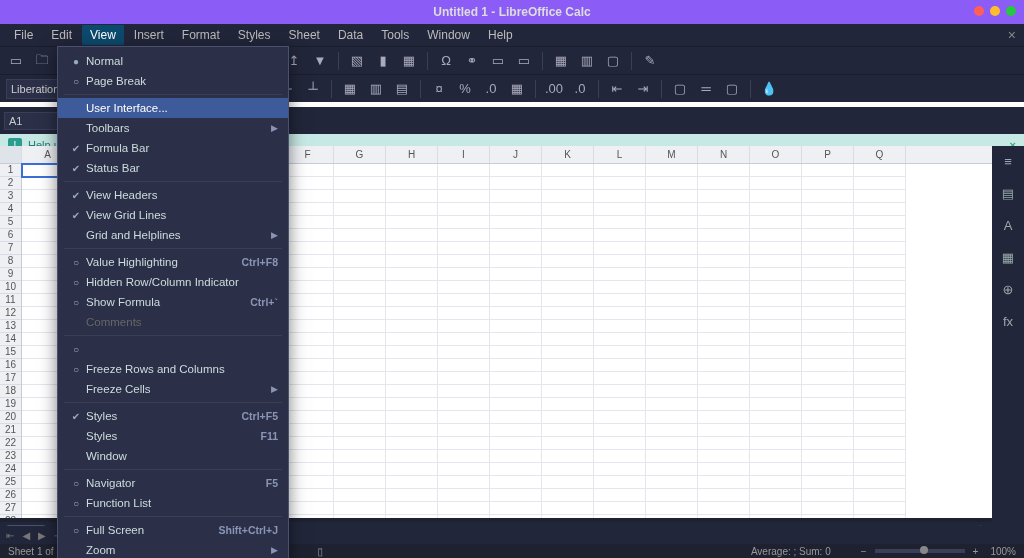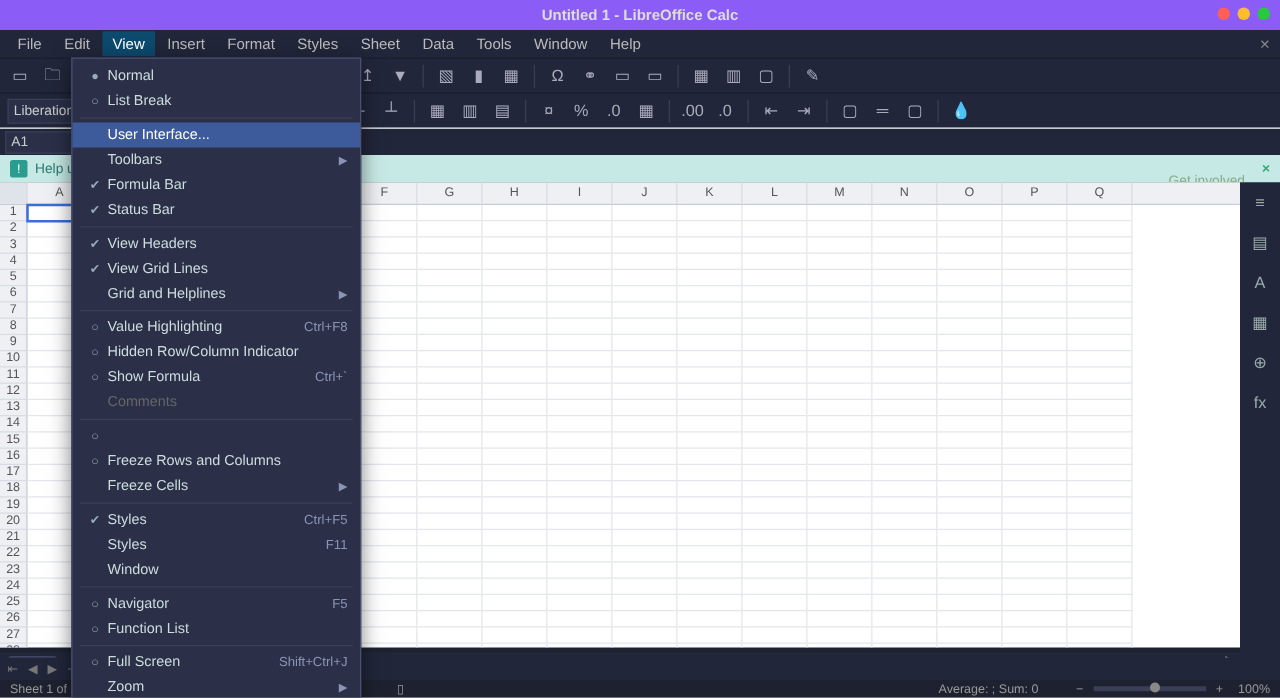--- a/index.html
+++ b/index.html
@@ -18,21 +18,21 @@
 .menuitem.active { background:#0c4a6e; color:#fff; }
 .menubar .closepanel { position:absolute; right:8px; color:#888; font-size:14px; }
 
 
 .toolbar { height:28px; background:#22263a; display:flex; align-items:center; padding:0 6px; gap:6px; border-top:1px solid #1a1d2a; }
 .tbtn { width:20px; height:20px; display:flex; align-items:center; justify-content:center; color:#aab; font-size:13px; }
 .tbtn.sep { width:1px; height:18px; background:#394; background:#3a3f55; margin:0 2px; }
 .fontbox { width:80px; height:20px; background:#2b3048; border:1px solid #3a3f55; color:#ccc; font-size:11px; padding:0 4px; display:flex; align-items:center; }
 
 
-.cellrow { height:22px; background:#22263a; display:flex; align-items:center; border-top:1px solid #ffffff; }
+.cellrow { height:32px; background:#22263a; display:flex; align-items:center; border-top:5px solid #ffffff; }
 .cellref { width:55px; height:18px; background:#2b3048; border:1px solid #3a3f55; color:#ccc; font-size:11px; padding:0 4px; margin-left:4px; display:flex; align-items:center; }
 
 
 .banner { height:22px; background:#c7e9e5; display:flex; align-items:center; padding:0 8px; color:#1a3; color:#2a7a70; font-size:11px; position:relative; }
 .banner .bicon { width:14px; height:14px; background:#2a9d8f; border-radius:2px; margin-right:6px; display:flex; align-items:center; justify-content:center; color:#fff; font-size:10px; }
 .banner .getinv { position:absolute; right:28px; color:#8a8;margin-top:20px; }
 .banner .bx { position:absolute; right:8px; color:#3a7; font-weight:bold; }
 
 
 .sheet { position:absolute; top:146px; left:0; right:32px; bottom:40px; background:#fff; overflow:hidden; }
@@ -63,21 +63,21 @@
 .status .spacer { flex:1; }
 .status .seg { margin:0 40px; }
 .status .slider { width:90px; height:4px; background:#3a3f55; position:relative; margin:0 8px; }
 .status .slider .knob { position:absolute; left:50%; top:-3px; width:8px; height:8px; background:#888; border-radius:50%; }
 
 
 .dropdown { position:absolute; left:57px; top:46px; width:232px; background:#2b3048; border:1px solid #4a5070; box-shadow:0 4px 16px rgba(0,0,0,.5); padding:4px 0; z-index:100; }
 .ddi { height:20px; display:flex; align-items:center; padding:0 10px 0 10px; font-size:11.5px; color:#cdd; cursor:default; position:relative; }
 .ddi .chk { width:16px; display:flex; justify-content:center; color:#9ab; font-size:10px; }
 .ddi .lbl { flex:1; padding-left:2px; }
-.ddi .accel { color:#8a95b5; font-size:10.5px; }
+.ddi .accel { color:#8a95b5; font-size:10.5px;font-weight:bold; }
 .ddi .sub { color:#8a95b5; font-size:9px; }
 .ddi.hover { background:#3d5a9a; color:#fff; }
 .ddi.disabled { color:#666; }
 .ddsep { height:1px; background:#3a3f55; margin:3px 6px; }
 </style>
 </head>
 <body>
 
 <div class="titlebar">
   <span class="title">Untitled 1 - LibreOffice Calc</span>
@@ -812,21 +812,21 @@
   <span style="margin-left:12px">100%</span>
 </div>
 
 <div class="dropdown" id="dropdown">
     <div class="ddi">
       <span class="chk">●</span>
       <span class="lbl">Normal</span>
     </div>
     <div class="ddi">
       <span class="chk">○</span>
-      <span class="lbl">List Break</span>
+      <span class="lbl">Page Break</span>
     </div>
     <div class="ddsep"></div>
     <div class="ddi hover">
       <span class="chk"></span>
       <span class="lbl">User Interface...</span>
     </div>
     <div class="ddi">
       <span class="chk"></span>
       <span class="lbl">Toolbars</span>
       <span class="sub">▶</span>

